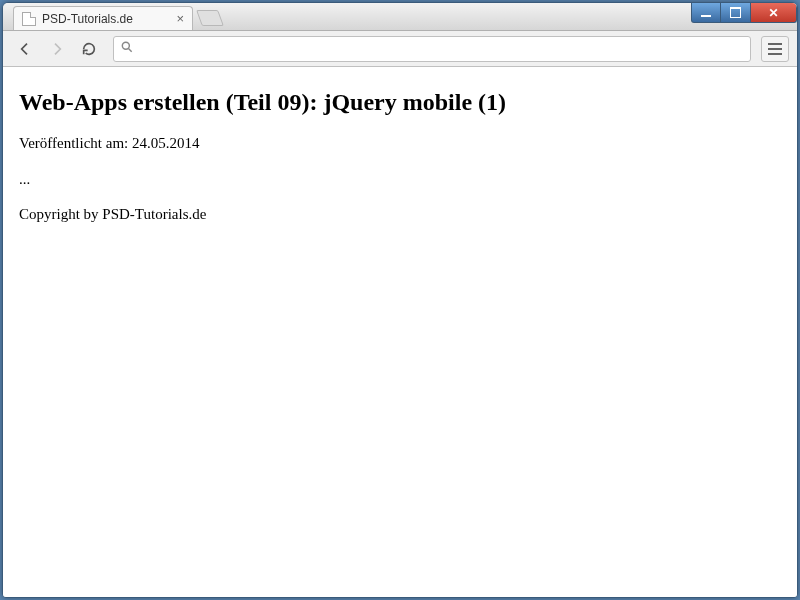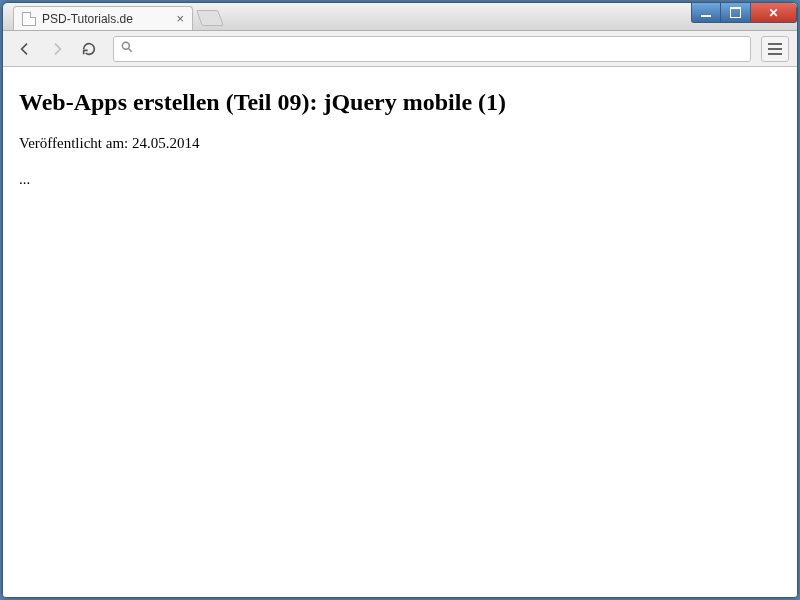--- a/index.html
+++ b/index.html
@@ -226,15 +226,16 @@
           <span></span>
           <span></span>
       </div>
     </div>
   </div>
 
   <div class="content">
     <h1>Web-Apps erstellen (Teil 09): jQuery mobile (1)</h1>
     <p>Veröffentlicht am: 24.05.2014</p>
     <p>...</p>
+    <p>Copyright by PSD-Tutorials.de</p>
   </div>
 
 </div>
 
 </body></html>

